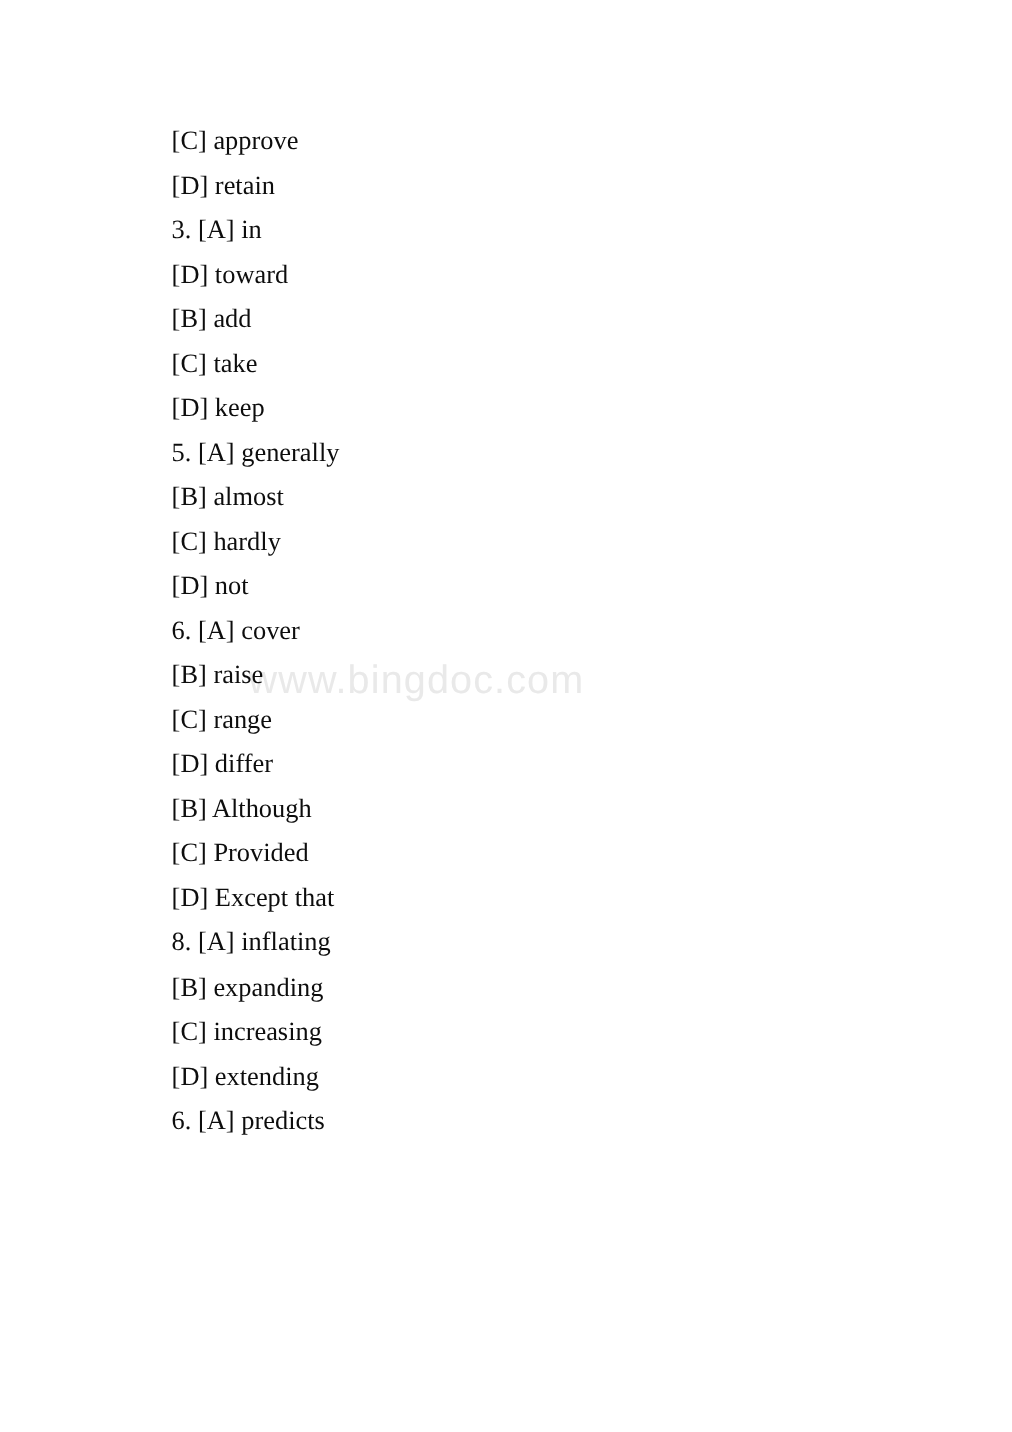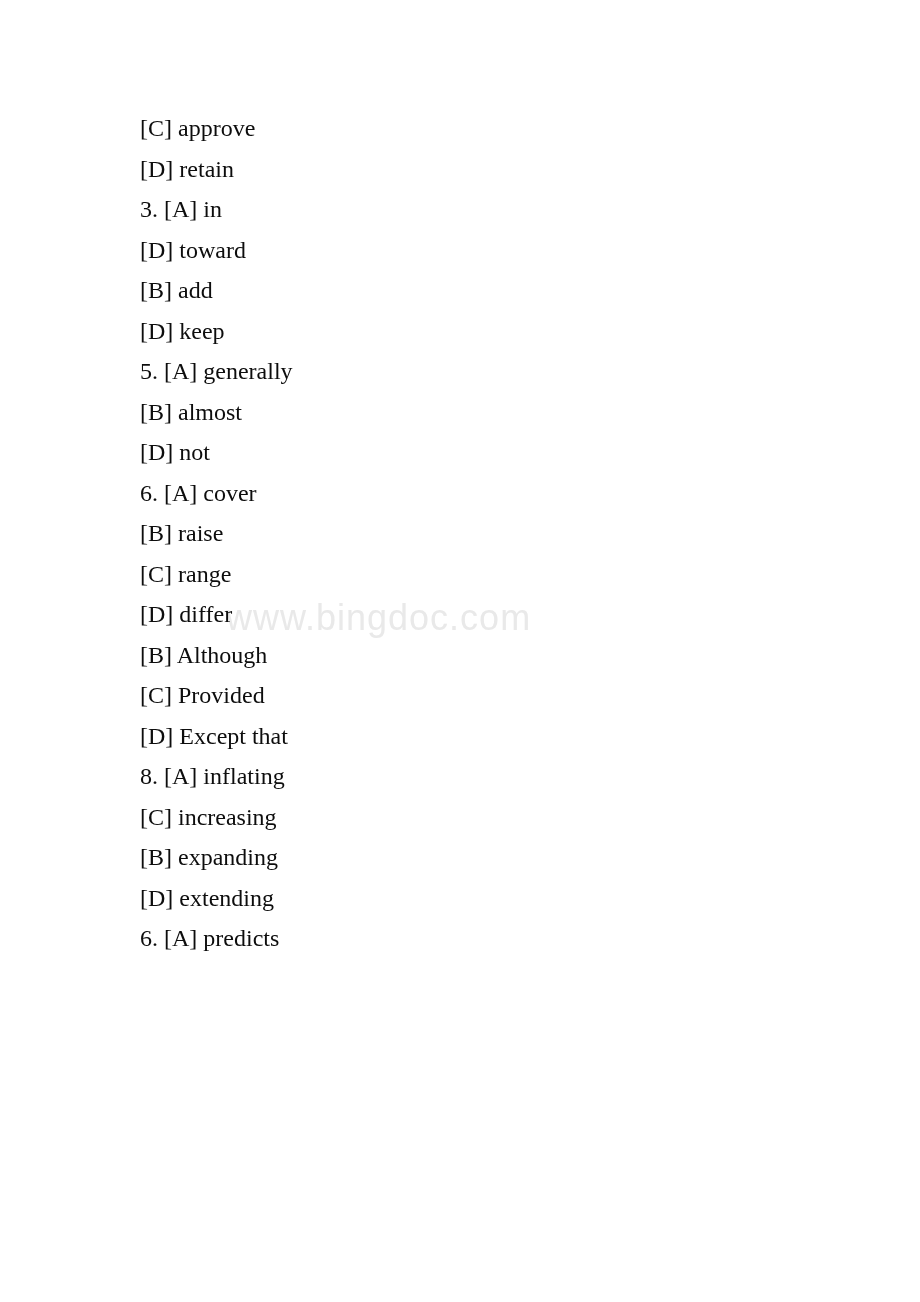--- a/index.html
+++ b/index.html
@@ -31,21 +31,21 @@
     letter-spacing: 1px;
     color: #e9e9e9;
     white-space: nowrap;
     line-height: 1;
     z-index: 1;
     user-select: none;
     pointer-events: none;
   }
   #content {
     position: absolute;
-    left: 140px;
+    left: 156px;
     top: 108px;
     width: 700px;
     z-index: 2;
   }
   .opt-line {
     font-family: "Liberation Serif", "DejaVu Serif", serif;
     font-size: 24px;
     line-height: 40.5px;
     color: #0d0d0d;
     white-space: pre;
@@ -59,31 +59,33 @@
 
   <div id="watermark">www.bingdoc.com</div>
 
   <div id="content">
 
   <div class="opt-line">[C] approve</div>
       <div class="opt-line">[D] retain</div>
       <div class="opt-line">3. [A] in</div>
       <div class="opt-line">[D] toward</div>
       <div class="opt-line">[B] add</div>
+      <div class="opt-line">[C] take</div>
       <div class="opt-line">[D] keep</div>
       <div class="opt-line">5. [A] generally</div>
       <div class="opt-line">[B] almost</div>
+      <div class="opt-line">[C] hardly</div>
       <div class="opt-line">[D] not</div>
       <div class="opt-line">6. [A] cover</div>
       <div class="opt-line">[B] raise</div>
       <div class="opt-line">[C] range</div>
       <div class="opt-line">[D] differ</div>
       <div class="opt-line">[B] Although</div>
       <div class="opt-line">[C] Provided</div>
       <div class="opt-line">[D] Except that</div>
       <div class="opt-line">8. [A] inflating</div>
+      <div class="opt-line">[B] expanding</div>
       <div class="opt-line">[C] increasing</div>
-      <div class="opt-line">[B] expanding</div>
       <div class="opt-line">[D] extending</div>
       <div class="opt-line">6. [A] predicts</div>
     </div>
 
 </div>
 
 </body></html>

